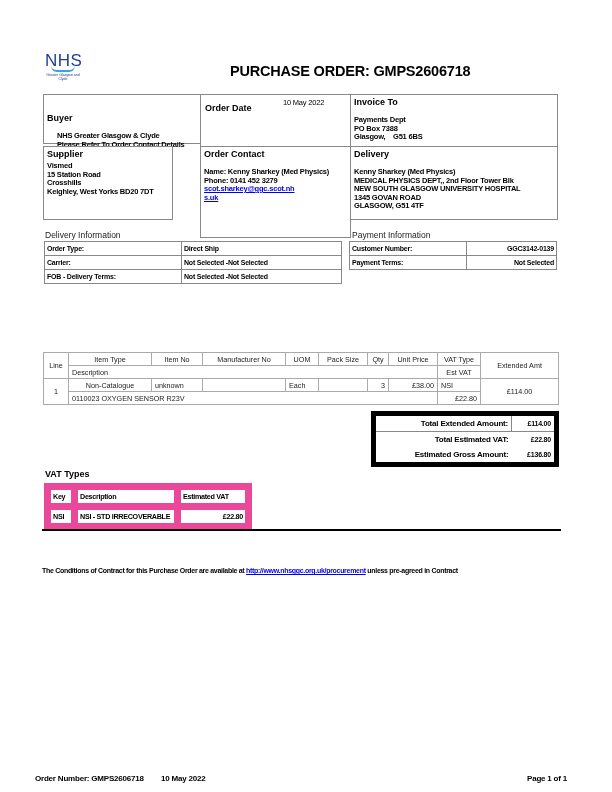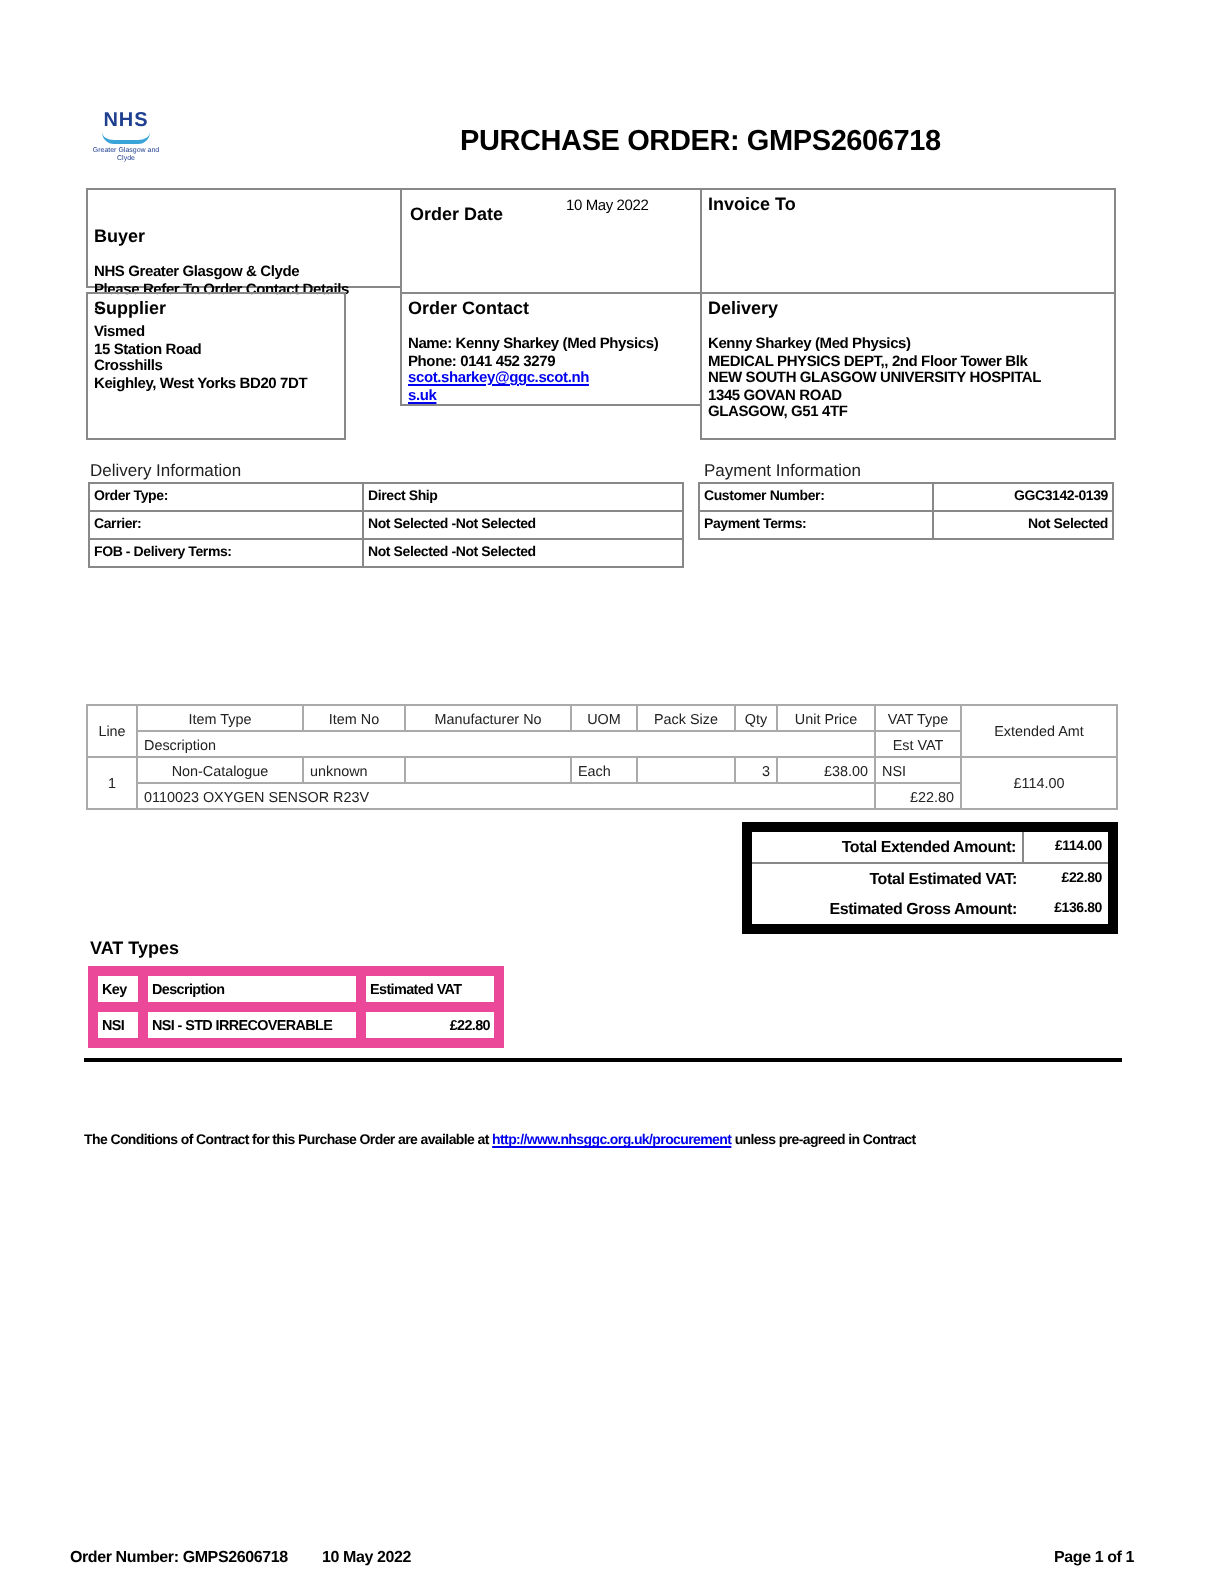--- a/index.html
+++ b/index.html
@@ -1,78 +1,83 @@
 <!DOCTYPE html>
 <html><head>
   <meta charset="utf-8">
   <style>
     html, body { margin: 0; padding: 0; background: #ffffff; }
     body { width: 612px; height: 792px; position: relative; overflow: hidden;
            font-family: "Liberation Sans", sans-serif; color: #000; }
     .abs { position: absolute; }
     .logo { left: 45px; top: 55px; width: 36px; }
-    .logo .nhs { font-weight: bold; font-size: 10px; color: #1f3f8f; letter-spacing: 0.5px; line-height: 11px; text-align: center; }
+    .logo .nhs { font-weight: normal; font-size: 17px; color: #1f3f8f; letter-spacing: 0.5px; line-height: 11px; text-align: right; }
     .logo .swoosh { width: 24px; height: 4px; margin: 0 auto; border-bottom: 2px solid #3aa3d8; border-radius: 0 0 12px 12px; }
     .logo .sub { font-size: 3.5px; color: #1f3f8f; text-align: center; line-height: 4px; margin-top: 1px; }
     .title { left: 230px; top: 63px; font-size: 14.5px; font-weight: bold; letter-spacing: -0.2px; }
 
     .box { border: 1px solid #888; box-sizing: border-box; }
     .hd { font-size: 9px; font-weight: bold; }
     .txt { font-size: 7.5px; line-height: 8.5px; font-weight: bold; letter-spacing: -0.2px; }
     .link { color: #0000ee; text-decoration: underline; }
 
     table { border-collapse: collapse; }
     .info td { border: 1px solid #888; font-size: 7px; font-weight: bold; height: 13px; padding: 0 2px; letter-spacing: -0.2px; }
     .sect { font-size: 8.5px; color: #222; }
 
     .lines td, .lines th { border: 1px solid #aaa; font-size: 7.2px; font-weight: normal; color: #222; padding: 0 3px; height: 12px; }
     .lines th { text-align: center; }
     .totals td { font-size: 8px; font-weight: bold; height: 15px; padding: 0 3px; letter-spacing: -0.2px; }
-    .vat td { border: 5px solid #ec4899; font-size: 7.2px; font-weight: bold; height: 13px; padding: 0 2px; letter-spacing: -0.3px; }
+    .vat td { border: 7px solid #ec4899; font-size: 7.2px; font-weight: bold; height: 13px; padding: 0 2px; letter-spacing: -0.3px; }
     .divider { left: 42px; top: 529px; width: 519px; height: 2px; background: #000; }
     .conditions { left: 42px; top: 567px; font-size: 7px; font-weight: bold; letter-spacing: -0.3px; white-space: nowrap; }
     .footer { top: 774px; font-size: 8px; font-weight: bold; letter-spacing: -0.2px; white-space: nowrap; }
   </style>
 </head>
 <body>
 
 <div class="abs logo">
   <div class="nhs">NHS</div>
   <div class="swoosh"></div>
   <div class="sub">Greater Glasgow and Clyde</div>
 </div>
 
 <div class="abs title">PURCHASE ORDER: GMPS2606718</div>
 
 <div class="abs box" style="left:43px; top:94px; width:158px; height:50px; padding:18px 3px;">
   <div class="hd">Buyer</div>
-  <div class="txt" style="margin-top:9px;">
+  <div class="txt" style="margin-top:9px;margin-left:10px;">
     <div>NHS Greater Glasgow &amp; Clyde</div>
     <div>Please Refer To Order Contact Details</div>
     <div>..</div>
   </div>
 </div>
 <div class="abs box" style="left:200px; top:94px; width:151px; height:53px; padding:2px 4px;">
   <span class="hd">Order Date</span>
   <span class="txt" style="position:absolute; left:82px; top:4px; font-weight:normal;">10 May 2022</span>
 </div>
 <div class="abs box" style="left:350px; top:94px; width:208px; height:53px; padding:2px 3px;">
   <div class="hd">Invoice To</div>
+  <div class="txt" style="margin-top:9px;">
+    <div>Payments Dept</div>
+    <div>PO Box 7388</div>
+    <div style="white-space:pre;">Glasgow,    G51 6BS</div>
+  </div>
 </div>
 
 <div class="abs box" style="left:43px; top:146px; width:130px; height:74px; padding:2px 3px;">
   <div class="hd">Supplier</div>
   <div class="txt" style="margin-top:3px;">
     <div>Vismed</div>
     <div>15 Station Road</div>
     <div>Crosshills</div>
     <div>Keighley, West Yorks BD20 7DT</div>
   </div>
 </div>
-<div class="abs box" style="left:200px; top:146px; width:151px; height:57px; padding:2px 3px;">
+<div class="abs box" style="left:200px; top:146px; width:151px; height:92px; padding:2px 3px;">
   <div class="hd">Order Contact</div>
   <div class="txt" style="margin-top:9px;">
     <div>Name: Kenny Sharkey (Med Physics)</div>
     <div>Phone: 0141 452 3279</div>
     <div class="link">scot.sharkey@ggc.scot.nh</div>
     <div class="link">s.uk</div>
   </div>
 </div>
 <div class="abs box" style="left:350px; top:146px; width:208px; height:74px; padding:2px 3px;">
   <div class="hd">Delivery</div>

